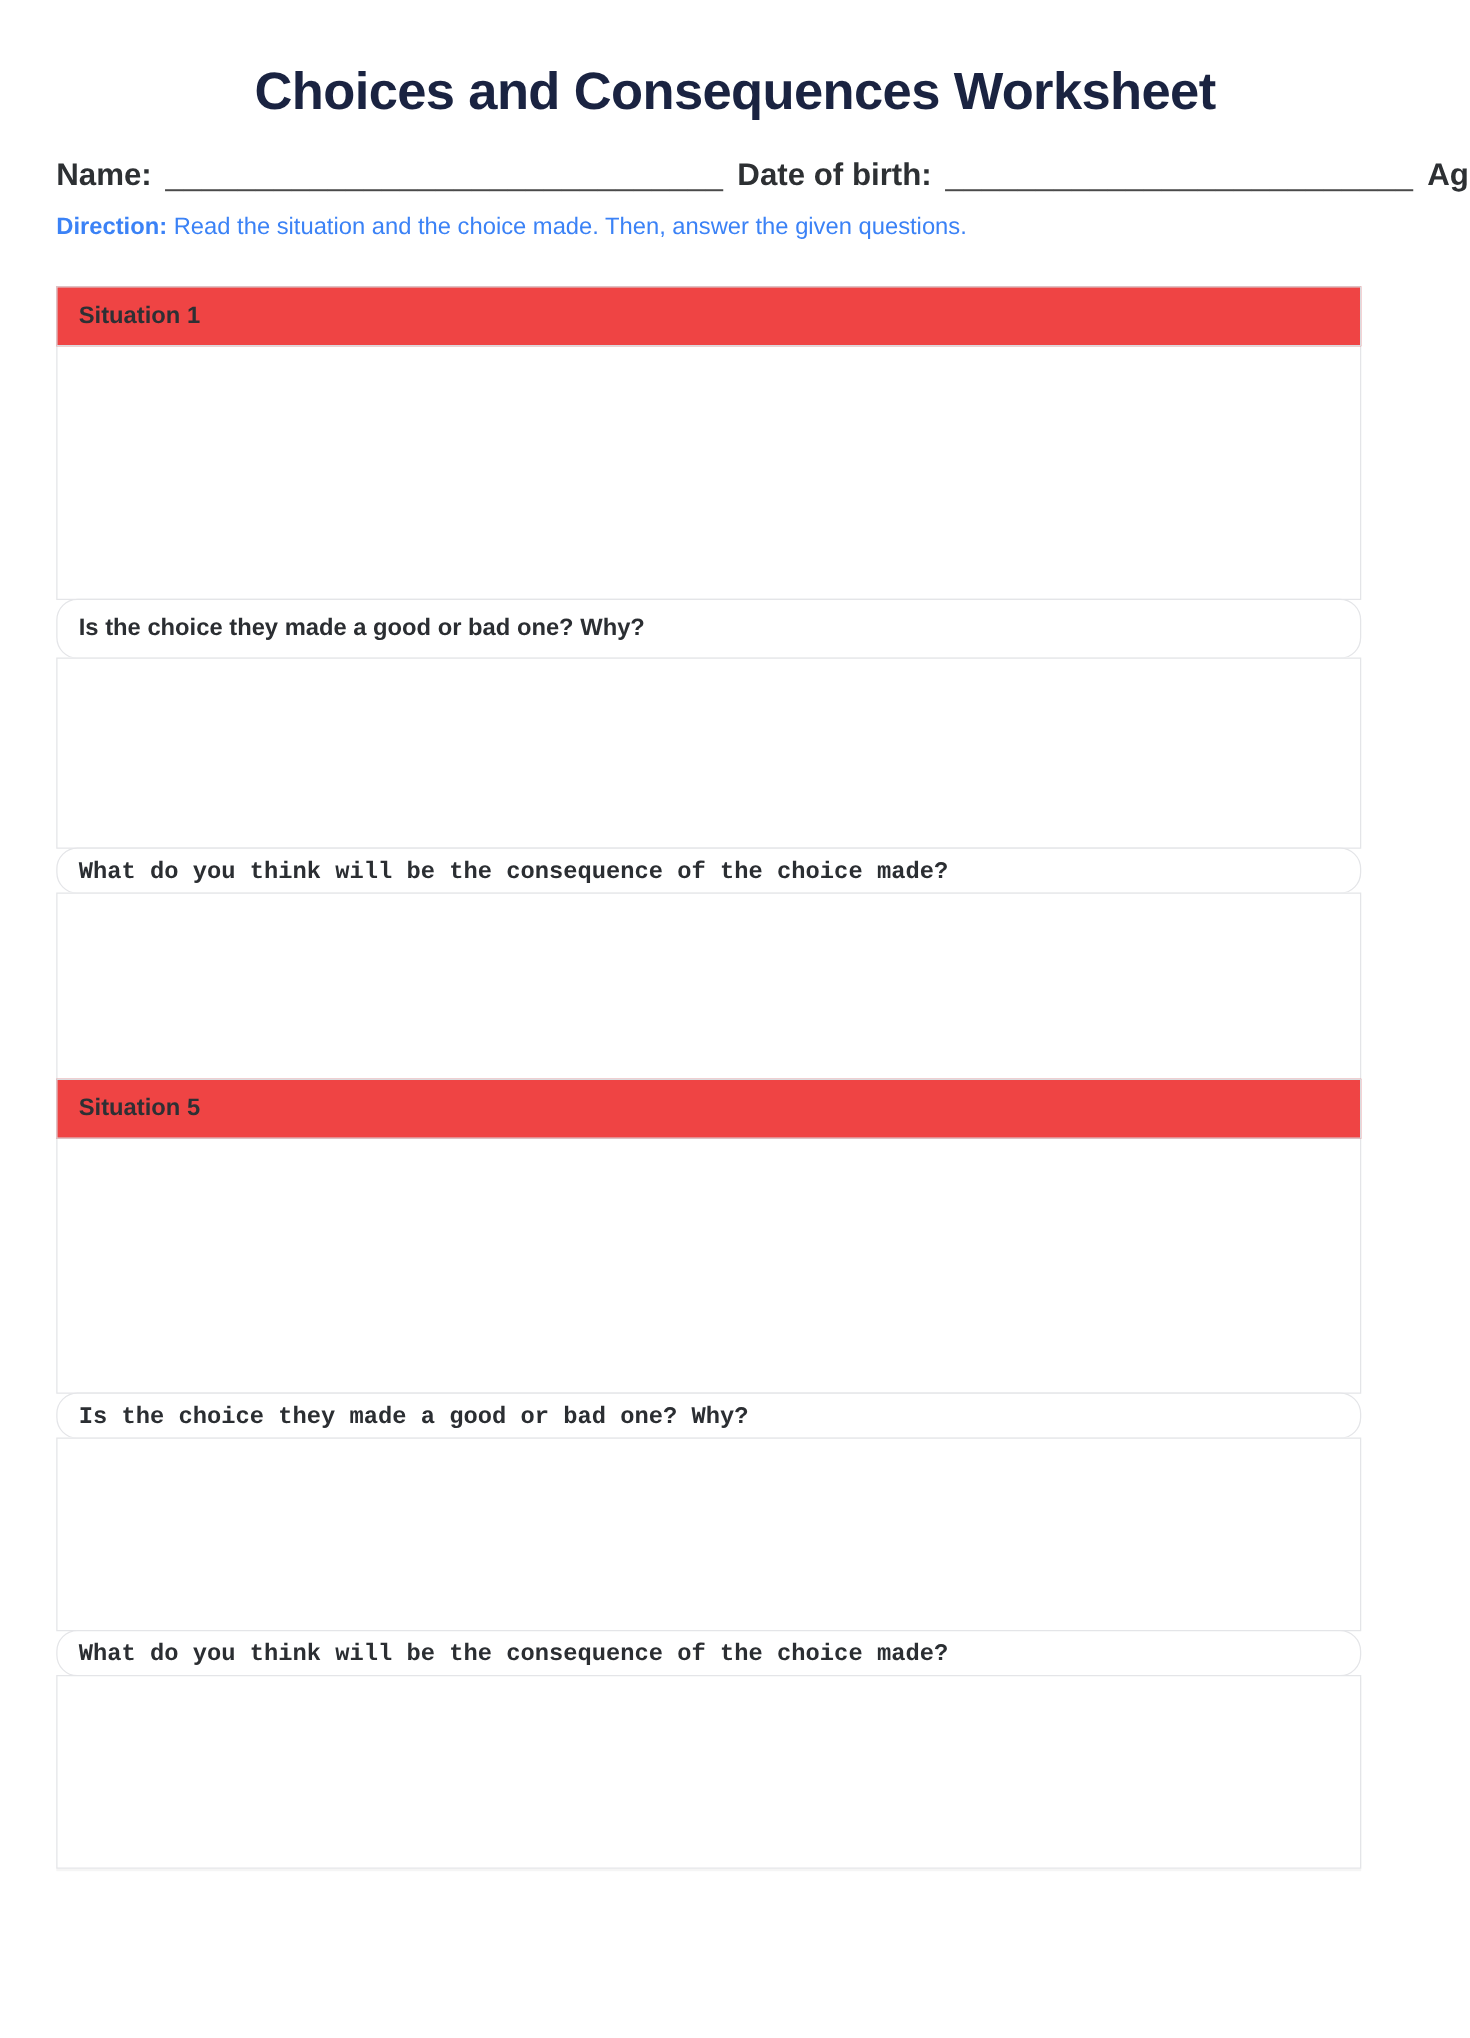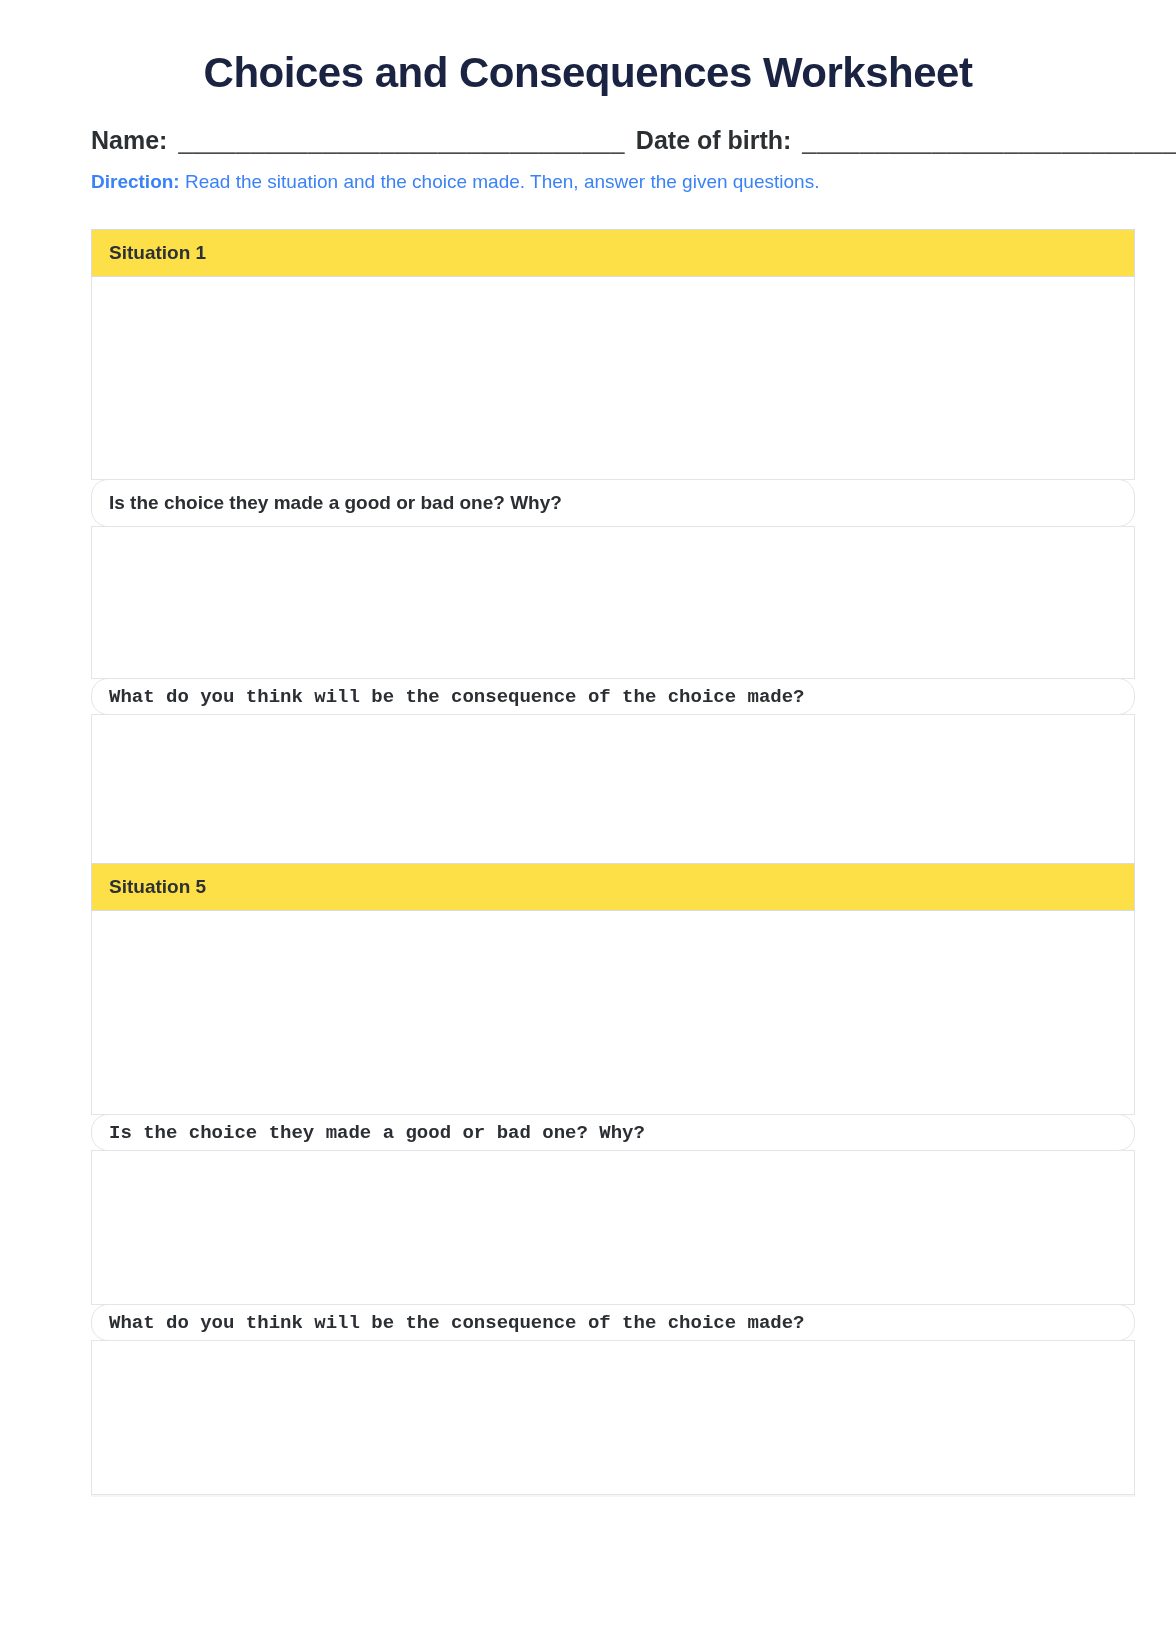--- a/index.html
+++ b/index.html
@@ -9,21 +9,21 @@
     background: #ffffff;
   }
   body {
     width: 1176px;
     height: 1630px;
     font-family: "Liberation Sans", sans-serif;
     color: #2d3033;
     overflow: hidden;
   }
   .page {
-    padding: 0 91px;
+    padding: 0 45px;
   }
   .title {
     margin: 49px 0 0 0;
     text-align: center;
     font-size: 42px;
     font-weight: bold;
     letter-spacing: -0.5px;
     color: #1a2341;
     line-height: 1.15;
   }
@@ -51,21 +51,21 @@
     margin-top: 36px;
     width: 1044px;
   }
   .row {
     border: 1px solid #e4e5e8;
     background: #ffffff;
     width: 100%;
   }
   .row + .row { margin-top: -1px; }
   .row.header {
-    background: #fde047;
+    background: #ef4444;
     border-color: #d9dbdf;
     display: flex;
     align-items: center;
     padding: 0 17px;
     font-size: 19px;
     font-weight: bold;
     color: #2d3034;
     position: relative;
     z-index: 2;
   }

